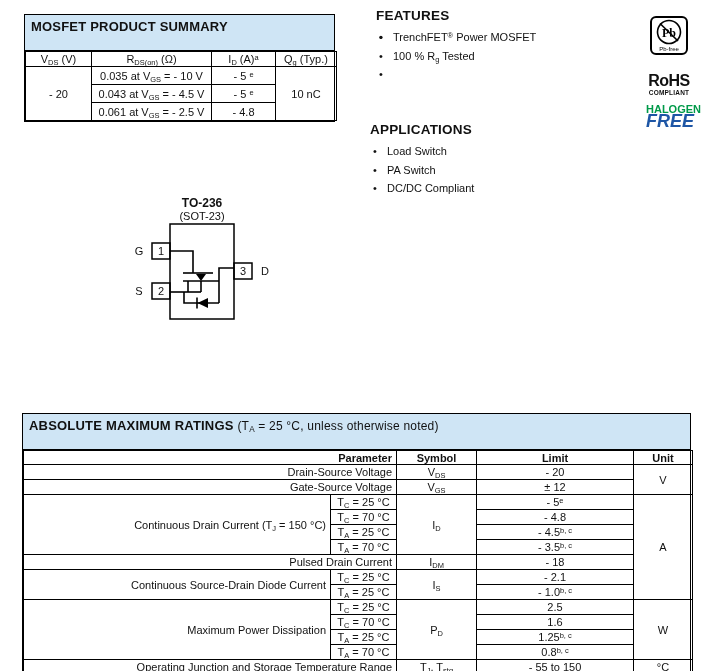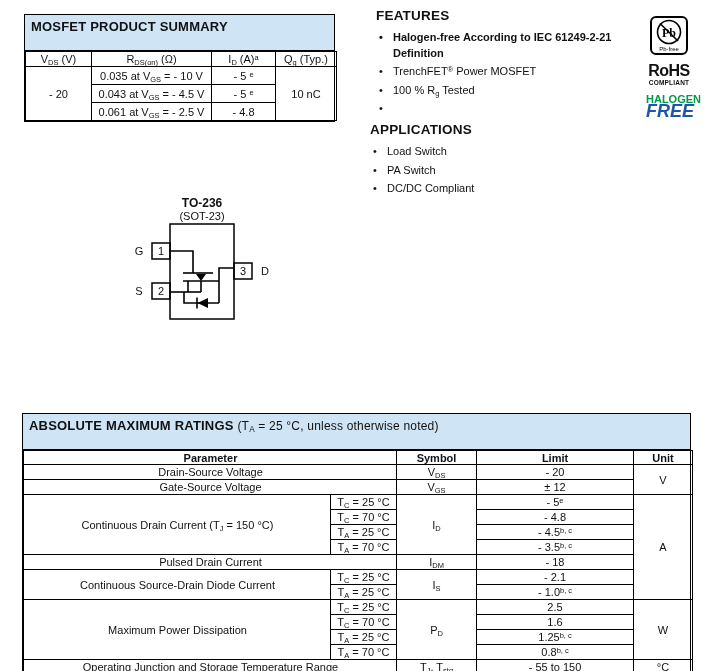--- a/index.html
+++ b/index.html
@@ -28,35 +28,35 @@
   ul.blist { list-style:none; }
   ul.blist li { position:relative; padding-left:17px; font-size:11px; line-height:15.5px;
                 margin-bottom:3px; }
   ul.blist li .bullet { position:absolute; left:3px; top:0; font-size:11px; }
   ul.blist li.bold { font-weight:bold; }
 
   
   .badges { position:absolute; left:646px; top:16px; width:46px; text-align:center; }
   .pb-box { width:38px; height:39px; border:2px solid #000; border-radius:6px; margin:0 auto;
             position:relative; background:#fff; }
-  .rohs { font-size:16px; font-weight:bold; letter-spacing:-0.5px; margin-top:7px; line-height:17px;}
+  .rohs { font-size:16px; font-weight:bold; letter-spacing:-0.5px; margin-top:17px; line-height:17px;}
   .compliant { font-size:6.5px; font-weight:bold; letter-spacing:0.2px; line-height:8px; }
   .halogen { font-size:11px; font-weight:bold; color:#009a49; margin-top:8px; line-height:9px; }
   .free { font-size:18px; font-weight:bold; font-style:italic; color:#1e56a5; line-height:14px; }
 
   
   .pkg { position:absolute; left:118px; top:196px; }
 
   
   .amr-wrap { position:absolute; left:22px; top:413px; width:669px; border:1.5px solid #000; }
   .amr-wrap .bar { font-size:13px; }
   .amr-wrap .bar .note { font-weight:normal; font-size:12px; }
   .amr-wrap th { height:14px; font-weight:bold; padding:0 4px; }
   .amr-wrap td { height:15px; padding:0 4px; font-size:11px; }
-  .amr-wrap th.left, .amr-wrap td.left { text-align:center; padding-left:5px; }
+  .amr-wrap th.left, .amr-wrap td.left { text-align:right; padding-left:5px; }
   .amr-wrap td.wrapok { white-space:normal; }
 </style>
 </head>
 <body>
 
 <div id="page">
 
   <div class="sum-wrap">
     <div class="bar">MOSFET PRODUCT SUMMARY</div>
     <table>
@@ -89,21 +89,20 @@
       </tr>
     </tbody>
       </table>
   </div>
 
   <div class="features">
     <div class="sec-h">FEATURES</div>
     <ul class="blist">
       <li class="bold">
         <span class="bullet">•</span>
-        <span>Halogen-free According to IEC 61249-2-21 Definition</span>
       </li>
       <li>
         <span class="bullet">•</span>
         <span>TrenchFET<sup>®</sup> Power MOSFET</span>
       </li>
       <li>
         <span class="bullet">•</span>
         <span>100 % R<sub>g</sub> Tested</span>
       </li>
       <li>

